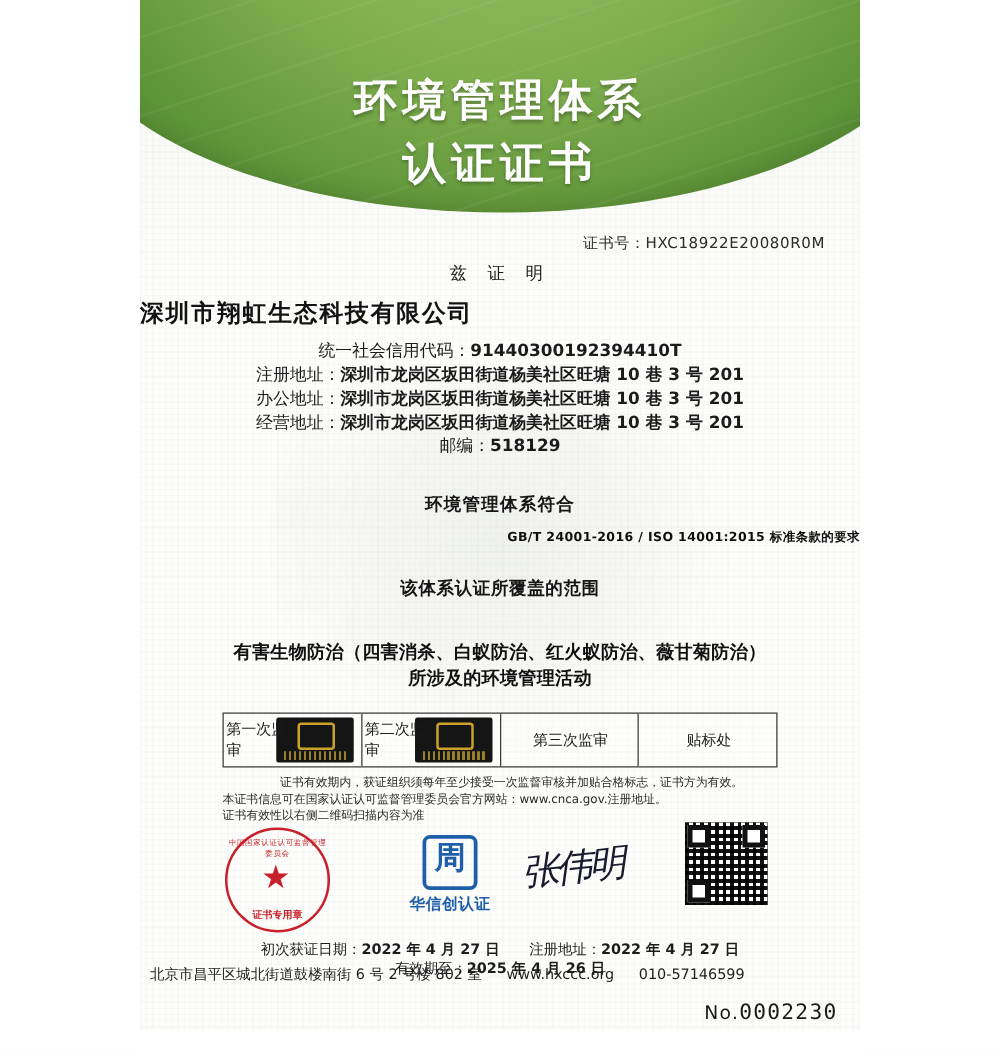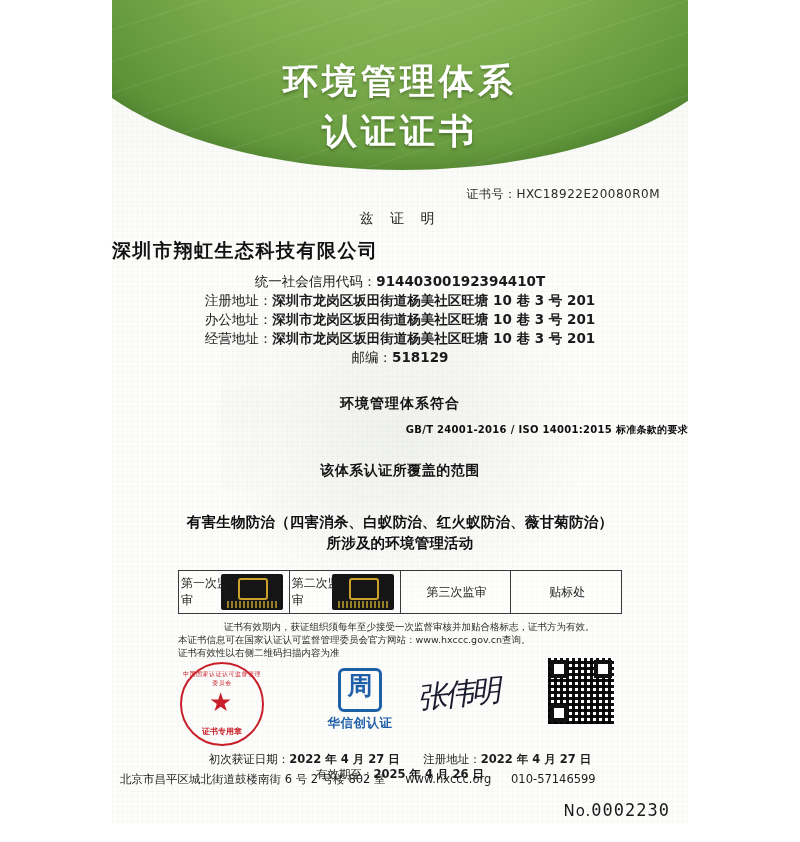--- a/index.html
+++ b/index.html
@@ -458,21 +458,21 @@
     <div class="audit-cell">
       <span class="audit-label">第三次监审</span>
     </div>
     <div class="audit-cell">
       <span class="audit-label">贴标处</span>
     </div>
   </div>
 
   <div class="fineprint">
     <div class="fp-line fp-indent">证书有效期内，获证组织须每年至少接受一次监督审核并加贴合格标志，证书方为有效。</div>
-    <div class="fp-line">本证书信息可在国家认证认可监督管理委员会官方网站：www.hxccc.gov.cn查询。</div>
+    <div class="fp-line">本证书信息可在国家认证认可监督管理委员会官方网站：www.cnca.gov.注册地址。</div>
     <div class="fp-line">证书有效性以右侧二维码扫描内容为准</div>
   </div>
 
   <div class="seal-cnca">
     <div class="seal-circle"></div>
     <div class="seal-arc-text">中国国家认证认可监督管理委员会</div>
     <div class="seal-star"></div>
     <div class="seal-bottom-text">证书专用章</div>
   </div>
 

